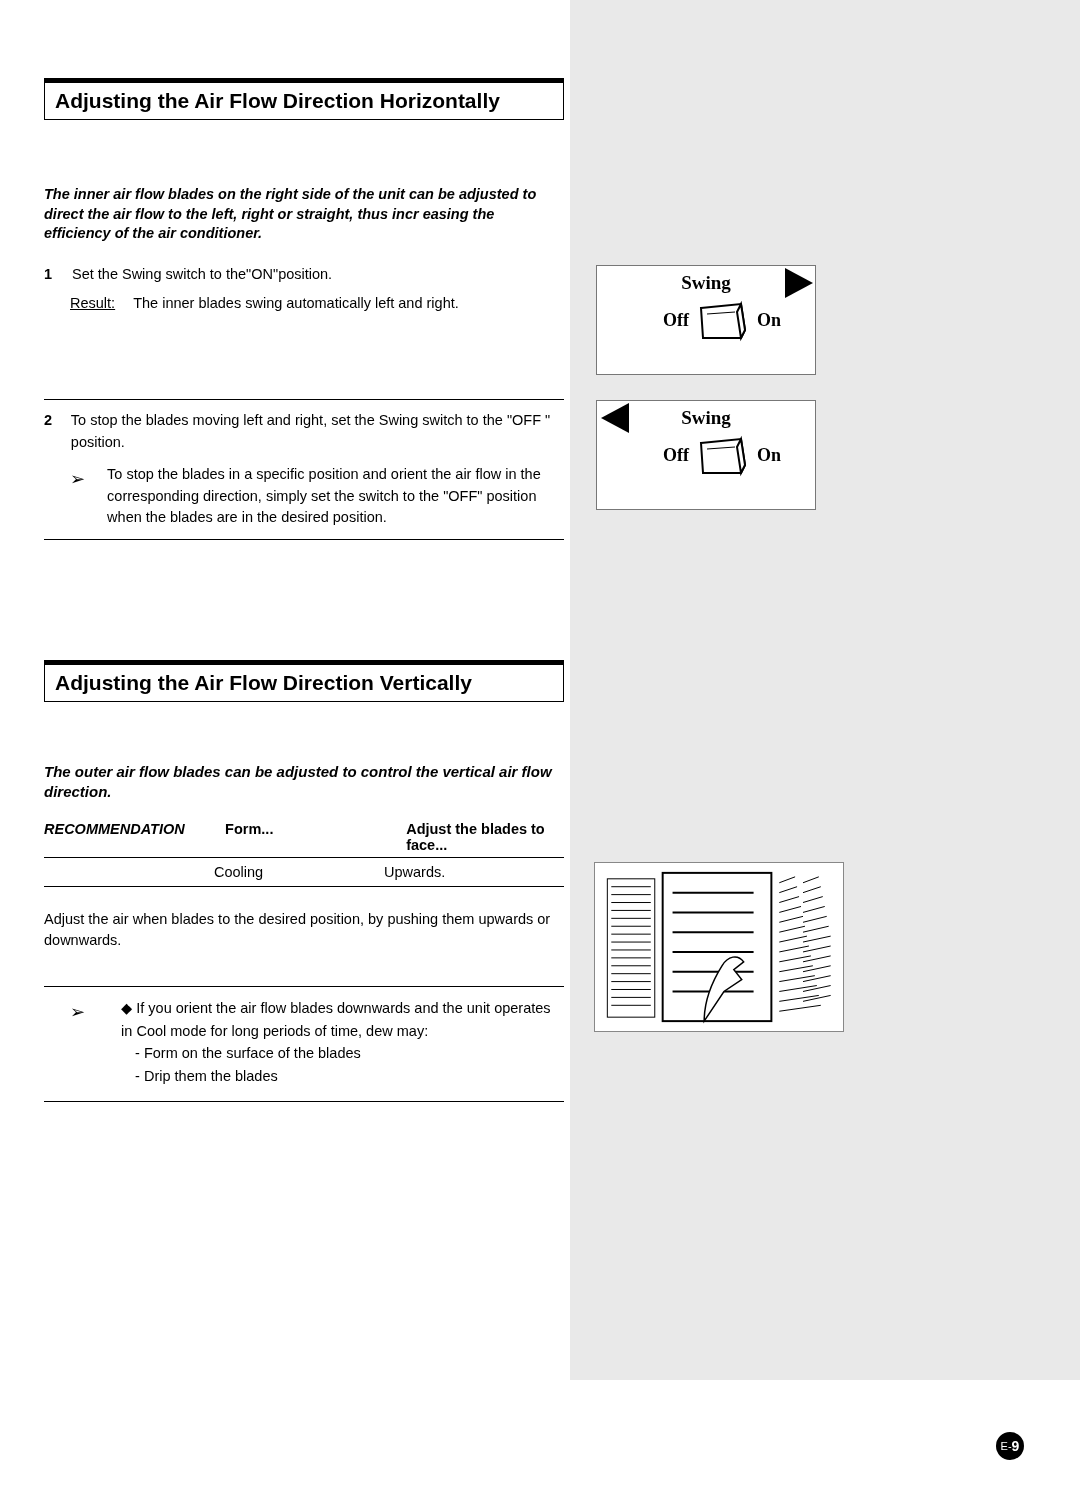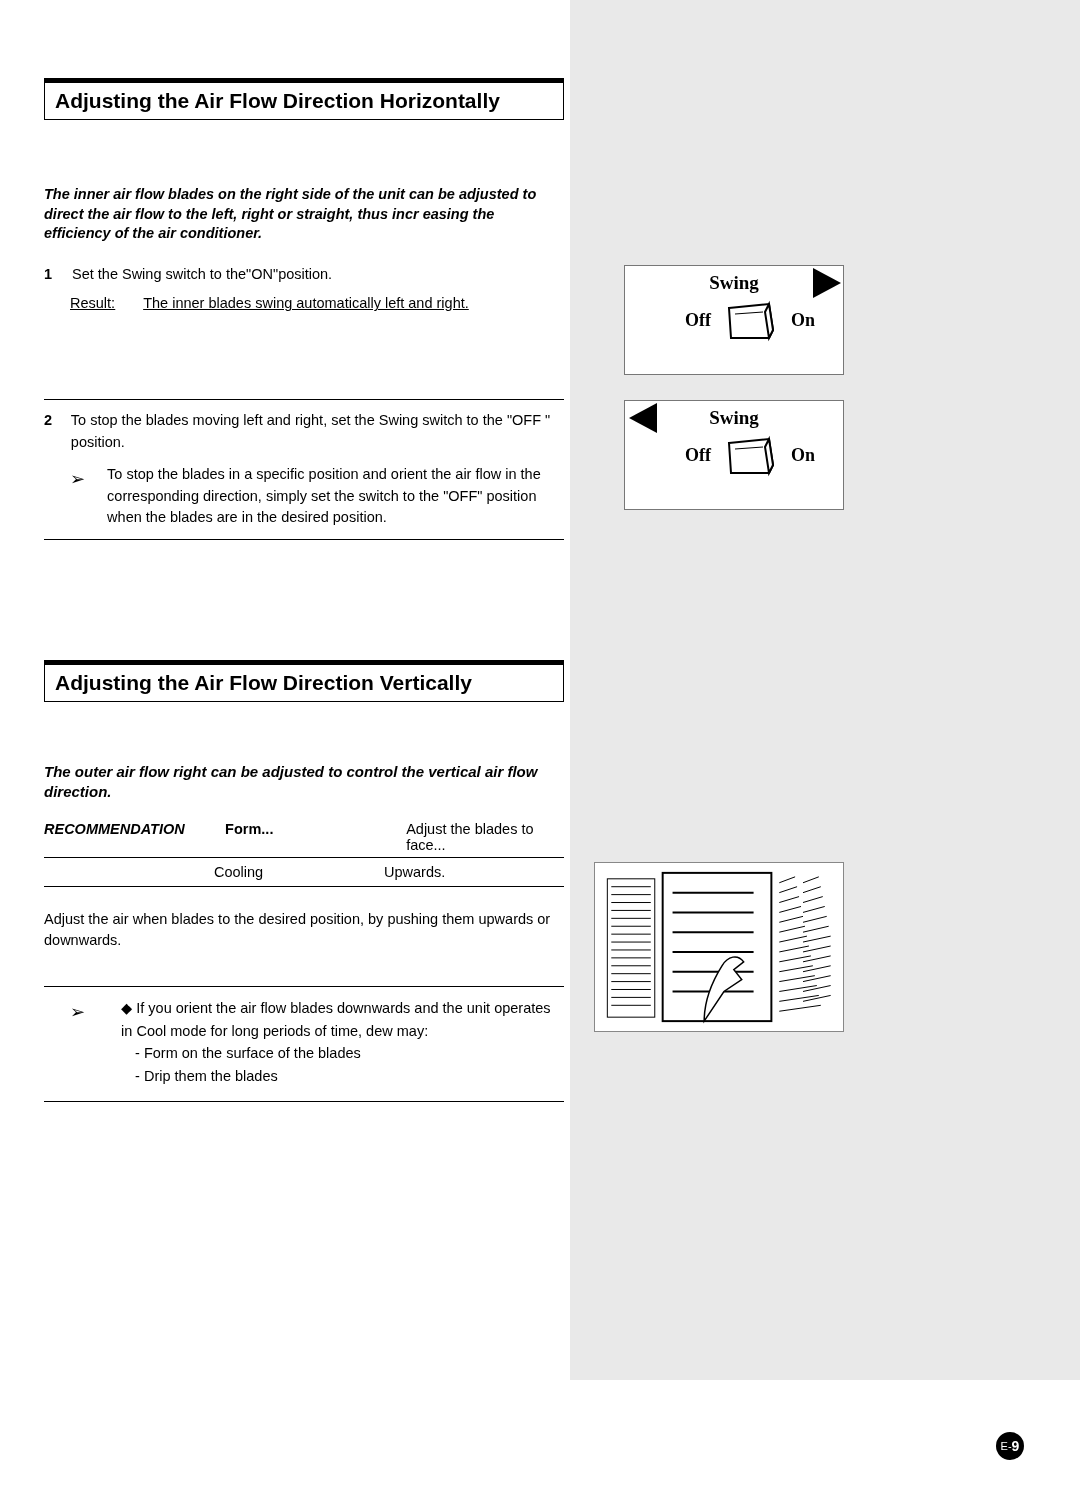--- a/index.html
+++ b/index.html
@@ -5,21 +5,21 @@
   * { box-sizing: border-box; margin: 0; padding: 0; }
   html, body { width: 1080px; height: 1504px; font-family: Arial, Helvetica, sans-serif; background: #fff; }
   .page { position: relative; width: 1080px; height: 1504px; }
   .sidebar-gray { position: absolute; left: 570px; top: 0; width: 510px; height: 1380px; background: #e9e9e9; }
   .main { position: absolute; left: 44px; top: 78px; width: 520px; }
   .h1-box { border: 1px solid #000; margin-bottom: 60px; }
   .h1-inner { border-top: 4px solid #000; padding: 6px 10px; font-weight: bold; font-size: 21px; }
   .intro { font-style: italic; font-weight: bold; font-size: 14.5px; line-height: 1.35; margin-top: 65px; margin-bottom: 20px; }
   .step-row { display: flex; gap: 14px; font-size: 14.5px; line-height: 1.5; margin-bottom: 10px; }
   .step-num { font-weight: bold; width: 14px; }
-  .result-row { display: flex; gap: 28px; font-size: 14.5px; margin-left: 26px; margin-bottom: 8px; text-decoration: underline; }
+  .result-row { display: flex; gap: 18px; font-size: 14.5px; margin-left: 26px; margin-bottom: 8px; }
   .ul { text-decoration: underline; }
   .hr { border: none; border-top: 1px solid #000; margin: 10px 0; }
   .note-block { display: flex; gap: 22px; font-size: 14.5px; line-height: 1.5; margin-left: 26px; margin-top: 10px; }
   .note-arrow { font-size: 18px; padding-top: 2px; }
   .v-section { margin-top: 120px; }
   .intro2 { font-style: italic; font-weight: bold; font-size: 15px; line-height: 1.35; margin-top: 54px; margin-bottom: 18px; }
   .rec-table { width: 520px; font-size: 14.5px; }
   .rec-head { display: flex; border-bottom: 1px solid #000; padding-bottom: 4px; gap: 32px; }
   .rec-body { display: flex; border-bottom: 1px solid #000; padding: 6px 0; }
   .rec-c1 { width: 170px; font-weight: bold; font-style: italic; }
@@ -27,25 +27,25 @@
   .rec-c2 { width: 170px; }
   .rec-c3 { width: 180px; }
   .para { font-size: 14.5px; line-height: 1.5; margin-top: 22px; }
   .hr2 { border: none; border-top: 1px solid #000; margin: 34px 0 8px 0; }
   .warn-block { display: flex; gap: 22px; font-size: 14.5px; line-height: 1.55; margin-left: 26px; margin-top: 10px; }
   .warn-body ul { list-style: none; padding-left: 0; }
   .warn-body li.di { padding-left: 14px; }
   .dash-li { padding-left: 28px; }
 
   
-  .swing-box { position: absolute; left: 624px; width: 220px; height: 110px; border: 1px solid #777; background: #fff; }
+  .swing-box { position: absolute; left: 596px; width: 220px; height: 110px; border: 1px solid #777; background: #fff; }
   .swing1 { top: 265px; }
   .swing2 { top: 400px; }
   .swing-title { font-family: Georgia, 'Times New Roman', serif; font-weight: bold; font-size: 19px; text-align: center; margin-top: 6px; }
-  .swing-body { display: flex; align-items: center; justify-content: center; gap: 14px; margin-top: 4px; margin-left: 32px; }
+  .swing-body { display: flex; align-items: center; justify-content: center; gap: 8px; margin-top: 4px; margin-left: 32px; }
   .onoff { font-family: Georgia, 'Times New Roman', serif; font-weight: bold; font-size: 18px; }
   .ac-icon { width: 52px; height: 44px; }
   .tri { width: 0; height: 0; border-top: 15px solid transparent; border-bottom: 15px solid transparent; }
   .tri-r { border-left: 28px solid #000; }
   .tri-l { border-right: 28px solid #000; }
   .tri-pos { position: absolute; }
 
   
   .blade-box { position: absolute; left: 594px; top: 862px; width: 250px; height: 170px; border: 1px solid #888; background: #fff; }
   .blade-box svg { width: 100%; height: 100%; }
@@ -178,27 +178,27 @@
       <span class="note-arrow">➢</span>
       <span>To stop the blades in a specific position and orient the air flow in the corresponding direction, simply set the switch to the "OFF" position when the blades are in the desired position.</span>
     </div>
     <hr class="hr">
 
     <div class="v-section">
       <div class="h1-box">
         <div class="h1-inner">Adjusting the Air Flow Direction Vertically</div>
       </div>
 
-      <p class="intro2">The outer air flow right can be adjusted to control the vertical air flow direction.</p>
+      <p class="intro2">The outer air flow blades can be adjusted to control the vertical air flow direction.</p>
 
       <div class="rec-table">
         <div class="rec-head">
           <span class="rec-c1">RECOMMENDATION</span>
           <span class="rec-c2" style="font-weight:bold;">Form...</span>
-          <span class="rec-c3" style="font-weight:normal;">Adjust the blades to face...</span>
+          <span class="rec-c3" style="font-weight:bold;">Adjust the blades to face...</span>
         </div>
         <div class="rec-body">
           <span class="rec-c1b"></span>
           <span class="rec-c2">Cooling</span>
           <span class="rec-c3">Upwards.</span>
         </div>
       </div>
 
       <p class="para">Adjust the air when blades to the desired position, by pushing them upwards or downwards.</p>
 

